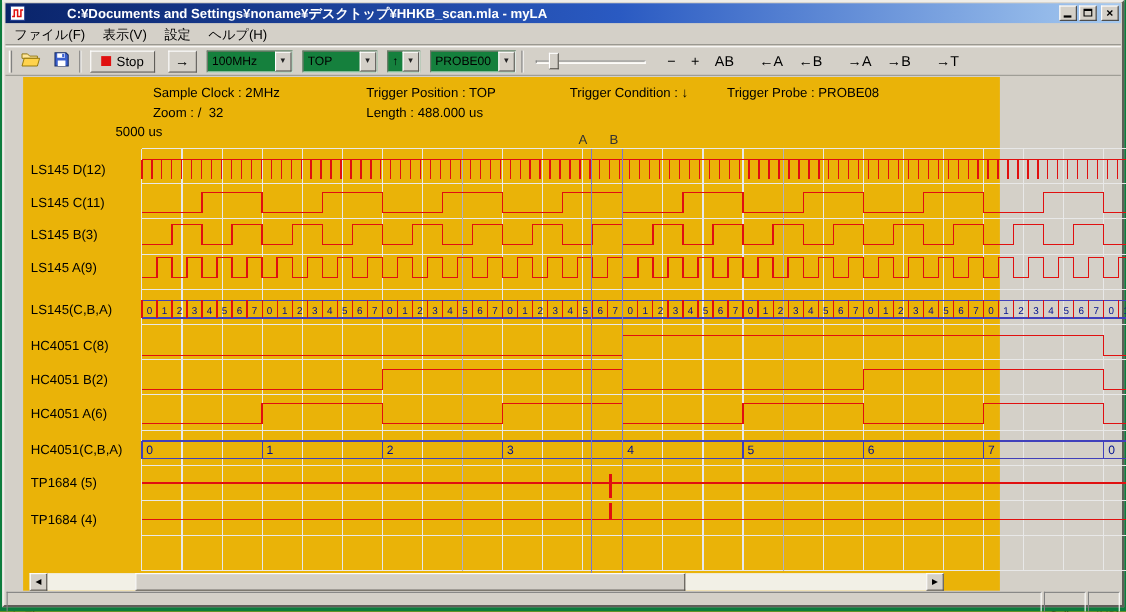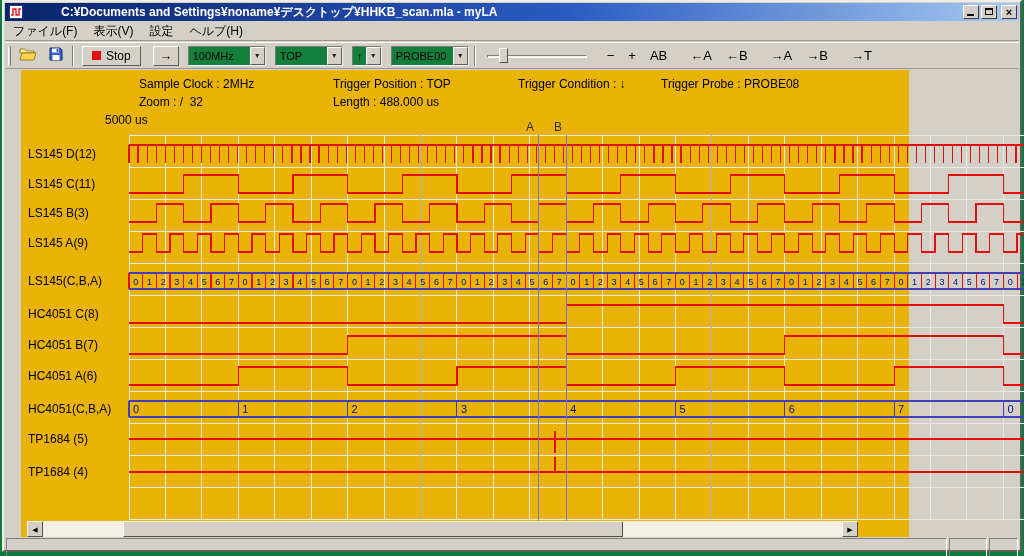--- a/index.html
+++ b/index.html
@@ -173,21 +173,21 @@
     <div class="info" style="left:312px; top:25px">Length : 488.000 us</div>
     <div class="info" style="left:84px;  top:43px">5000 us</div>
 
     <div id="channel-labels">
         <div class="ch-label" style="top: 77px;">LS145 D(12)</div>
         <div class="ch-label" style="top: 107px;">LS145 C(11)</div>
         <div class="ch-label" style="top: 136px;">LS145 B(3)</div>
         <div class="ch-label" style="top: 166px;">LS145 A(9)</div>
         <div class="ch-label" style="top: 204px;">LS145(C,B,A)</div>
         <div class="ch-label" style="top: 237px;">HC4051 C(8)</div>
-        <div class="ch-label" style="top: 268px;">HC4051 B(7)</div>
+        <div class="ch-label" style="top: 268px;">HC4051 B(2)</div>
         <div class="ch-label" style="top: 299px;">HC4051 A(6)</div>
         <div class="ch-label" style="top: 332px;">HC4051(C,B,A)</div>
         <div class="ch-label" style="top: 362px;">TP1684 (5)</div>
         <div class="ch-label" style="top: 395px;">TP1684 (4)</div>
       </div>
 
     <svg id="wave-svg" width="1016" height="467" viewBox="0 0 1016 467">
         <g>
           <line x1="108" y1="65" x2="108" y2="449" stroke="#e8e8e8" stroke-width="1" shape-rendering="crispEdges"></line>
           <line x1="144.433" y1="65" x2="144.433" y2="449" stroke="#e8e8e8" stroke-width="1" shape-rendering="crispEdges"></line>

